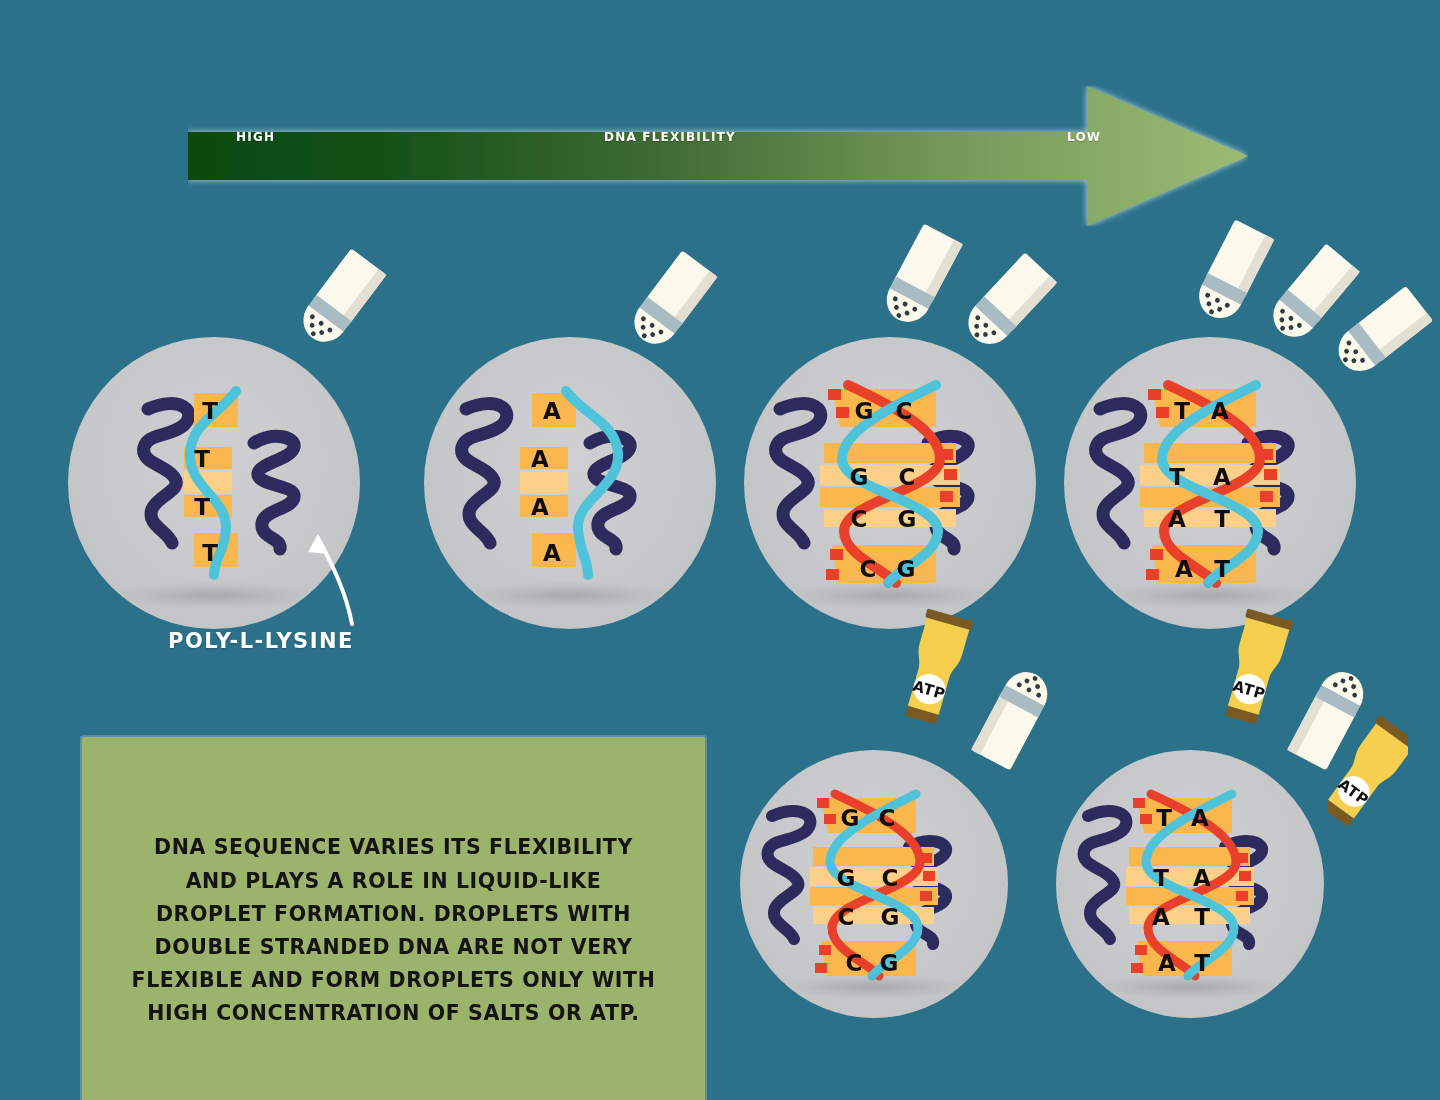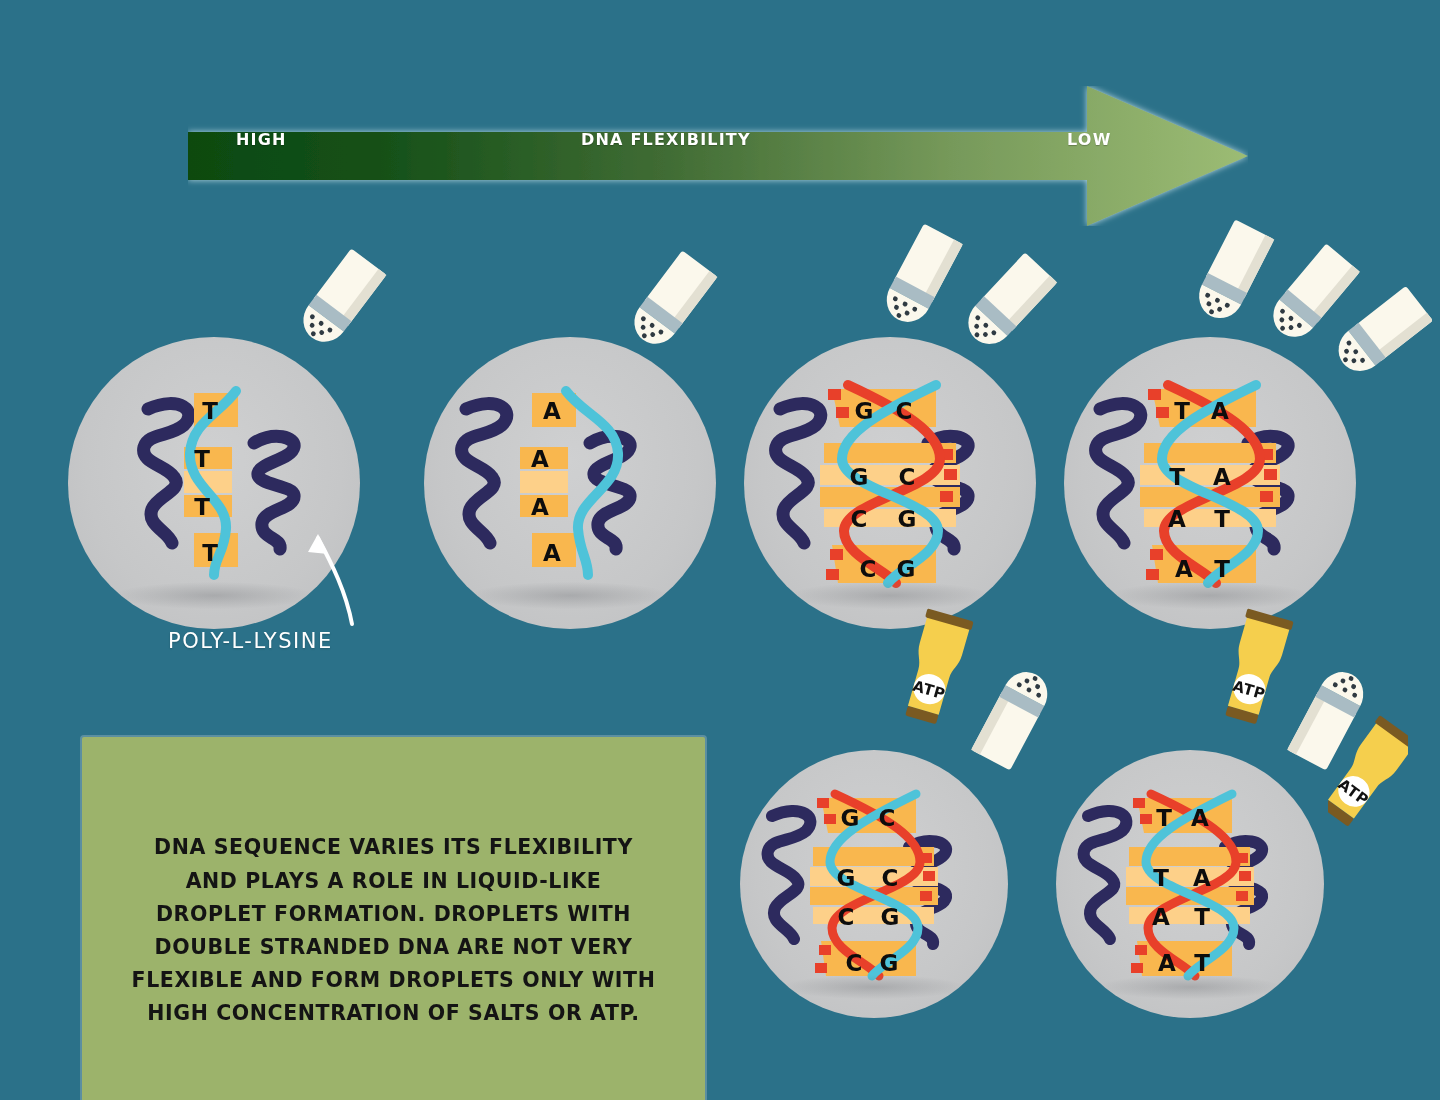--- a/index.html
+++ b/index.html
@@ -8,43 +8,43 @@
     background:#2b7189;
     font-family:"DejaVu Sans", sans-serif;
     position:relative;
   }
   .stage{position:absolute;left:0;top:0;width:1440px;height:1100px;}
 
   
   .arrow-wrap{position:absolute;left:188px;top:86px;width:1060px;height:140px;}
   .arrow-label{
     position:absolute;color:#ffffff;font-weight:bold;letter-spacing:1.2px;
-    font-family:"DejaVu Sans", sans-serif;font-size:16px;
+    font-family:"DejaVu Sans", sans-serif;font-size:12px;
     text-shadow:0 1px 1px rgba(0,0,0,.25);
     white-space:nowrap;
   }
   .lbl-high{left:48px;top:44px;}
-  .lbl-mid{left:393px;top:44px;}
+  .lbl-mid{left:416px;top:44px;}
   .lbl-low{left:879px;top:44px;}
 
   
   .droplet{
     position:absolute;border-radius:50%;
     background:radial-gradient(ellipse at 50% 42%, #cfd0d1 0%, #c6c7c8 62%, #bdbec0 100%);
   }
   .droplet::after{
     content:"";position:absolute;left:16%;bottom:7%;width:68%;height:9%;
     border-radius:50%;
     background:radial-gradient(ellipse at 50% 50%, rgba(120,122,126,.38) 0%, rgba(120,122,126,0) 72%);
   }
   .inner{position:absolute;left:0;top:0;width:100%;height:100%;}
 
   
   .callout-text{
-    position:absolute;color:#ffffff;font-size:21px;font-weight:normal;
+    position:absolute;color:#ffffff;font-size:21px;font-weight:bold;
     letter-spacing:1.5px;white-space:nowrap;
     text-shadow:0 1px 2px rgba(0,0,0,.2);
   }
 
   
   .infobox{
     position:absolute;left:67px;top:737px;width:623px;height:388px;
     background:#9cb36b;border-radius:2px;
     box-shadow:0 0 0 2px rgba(150,180,190,.45);
     display:flex;align-items:center;justify-content:center;margin-left:15px;

